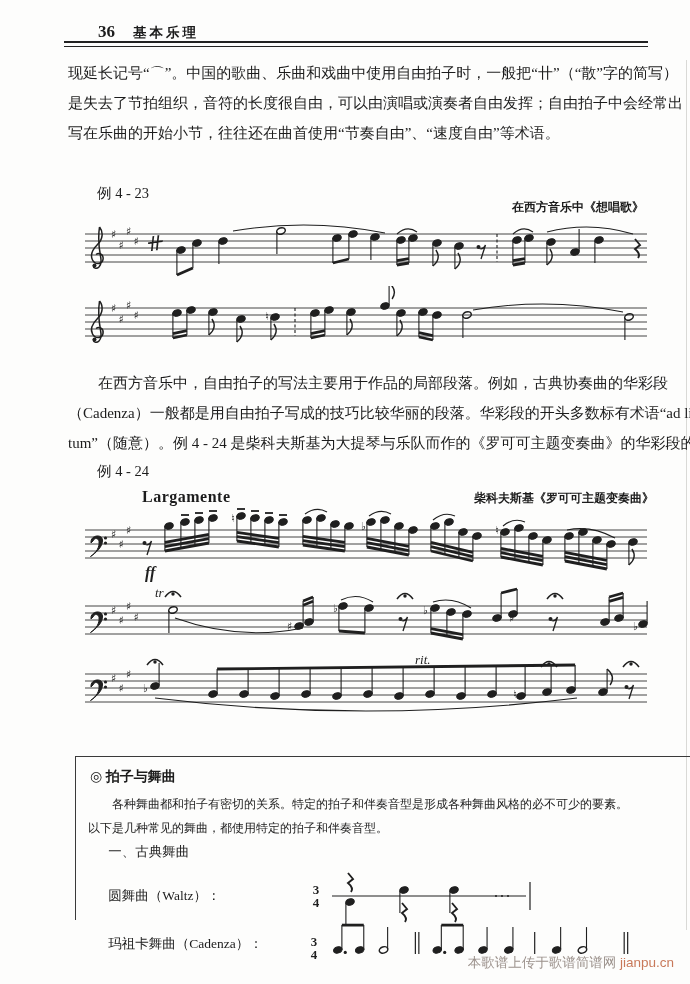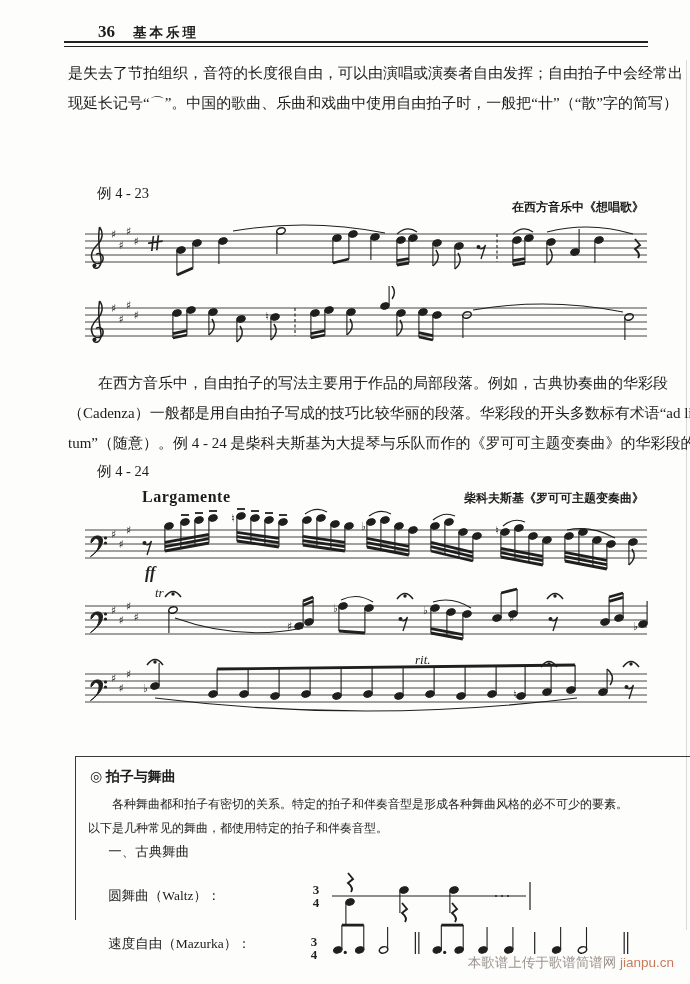--- a/index.html
+++ b/index.html
@@ -42,22 +42,23 @@
 <body>
 
 <div class="abs hdr">
   <span class="pagenum">36</span>
   <span class="booktitle">基本乐理</span>
 </div>
 <div class="abs rule"></div>
 <div class="abs edge-line"></div>
 
 <div class="abs para" style="top:58px;">
+  <div class="ln">现延长记号“⌒”。中国的歌曲、乐曲和戏曲中使用自由拍子时，一般把“卄”（“散”字的简写）</div>
   <div class="ln">是失去了节拍组织，音符的长度很自由，可以由演唱或演奏者自由发挥；自由拍子中会经常出</div>
-  <div class="ln">现延长记号“⌒”。中国的歌曲、乐曲和戏曲中使用自由拍子时，一般把“卄”（“散”字的简写）</div>
+  <div class="ln">写在乐曲的开始小节，往往还在曲首使用“节奏自由”、“速度自由”等术语。</div>
 </div>
 
 <div class="abs para ex-label indent" style="top:178px;">例 4 - 23</div>
 <div class="abs attr" style="right:46px;top:199px;">在西方音乐中《想唱歌》</div>
 
 <svg class="abs" style="left:85px;top:212px;" width="565" height="72" viewBox="0 0 565 72">
     <line x1="0" y1="22" x2="562" y2="22" stroke="#454545" stroke-width="1"></line>
     <line x1="0" y1="29" x2="562" y2="29" stroke="#454545" stroke-width="1"></line>
     <line x1="0" y1="36" x2="562" y2="36" stroke="#454545" stroke-width="1"></line>
     <line x1="0" y1="43" x2="562" y2="43" stroke="#454545" stroke-width="1"></line>
@@ -183,21 +184,21 @@
   </svg>
 
 <div class="abs para" style="top:368px;">
   <div class="ln indent">在西方音乐中，自由拍子的写法主要用于作品的局部段落。例如，古典协奏曲的华彩段</div>
   <div class="ln">（Cadenza）一般都是用自由拍子写成的技巧比较华丽的段落。华彩段的开头多数标有术语“ad libi-</div>
   <div class="ln">tum”（随意）。例 4 - 24 是柴科夫斯基为大提琴与乐队而作的《罗可可主题变奏曲》的华彩段的片段。</div>
 </div>
 
 <div class="abs para ex-label indent" style="top:456px;">例 4 - 24</div>
 <div class="abs tempo" style="left:142px;top:488px;">Largamente</div>
-<div class="abs attr" style="right:46px;top:490px;margin-left:16px;">柴科夫斯基《罗可可主题变奏曲》</div>
+<div class="abs attr" style="right:36px;top:490px;margin-left:16px;">柴科夫斯基《罗可可主题变奏曲》</div>
 
 <svg class="abs" style="left:85px;top:508px;" width="565" height="82" viewBox="0 0 565 82">
     <line x1="0" y1="22" x2="562" y2="22" stroke="#454545" stroke-width="1"></line>
     <line x1="0" y1="29" x2="562" y2="29" stroke="#454545" stroke-width="1"></line>
     <line x1="0" y1="36" x2="562" y2="36" stroke="#454545" stroke-width="1"></line>
     <line x1="0" y1="43" x2="562" y2="43" stroke="#454545" stroke-width="1"></line>
     <line x1="0" y1="50" x2="562" y2="50" stroke="#454545" stroke-width="1"></line>
     <g transform="translate(4,22)">
       <path d="M2,13 C1,5 13,3.5 13.5,10 C14,17 6,23.5 1.5,26.5 C8,22 10.5,17 10,11.5 C9.5,8 5.5,7.5 4.5,10.5 Z" fill="#1f1f1f" stroke="#1f1f1f" stroke-width="1"></path>
       <circle cx="16.5" cy="8" r="1.6" fill="#1f1f1f"></circle>
@@ -454,21 +455,21 @@
         <ellipse cx="150" cy="26" rx="4.4" ry="3.1" transform="rotate(-18 150 26)" fill="#1f1f1f" stroke="#1f1f1f" stroke-width="1"></ellipse>
         <line x1="145.9" y1="27" x2="145.9" y2="49" stroke="#1f1f1f" stroke-width="1.1"></line>
         <path d="M148,39 L153,45 L148,49 Q154,54 151,58" fill="none" stroke="#1f1f1f" stroke-width="1.9"></path>
         <circle cx="192" cy="32" r="1" fill="#1f1f1f"></circle>
         <circle cx="198" cy="32" r="1" fill="#1f1f1f"></circle>
         <circle cx="204" cy="32" r="1" fill="#1f1f1f"></circle>
         <line x1="226" y1="18" x2="226" y2="46" stroke="#1f1f1f" stroke-width="1.2"></line>
       </svg>
   </div>
   <div class="dance-row" style="margin-top:-8px;">
-    <span class="dance-label">速度自由（Mazurka）：</span>
+    <span class="dance-label">玛祖卡舞曲（Cadenza）：</span>
     <svg width="400" height="48" viewBox="0 0 400 48">
         <text x="10" y="26" font-size="13" font-weight="bold" text-anchor="middle" fill="#1f1f1f">3</text>
         <text x="10" y="39" font-size="13" font-weight="bold" text-anchor="middle" fill="#1f1f1f">4</text>
         <ellipse cx="34" cy="30" rx="4.4" ry="3.1" transform="rotate(-18 34 30)" fill="#1f1f1f" stroke="#1f1f1f" stroke-width="1"></ellipse>
         <line x1="38.1" y1="30" x2="38.1" y2="5" stroke="#1f1f1f" stroke-width="1.1"></line>
         <circle cx="41.5" cy="32.5" r="1.6" fill="#1f1f1f"></circle>
         <ellipse cx="56" cy="30" rx="4.4" ry="3.1" transform="rotate(-18 56 30)" fill="#1f1f1f" stroke="#1f1f1f" stroke-width="1"></ellipse>
         <line x1="60.1" y1="30" x2="60.1" y2="5" stroke="#1f1f1f" stroke-width="1.1"></line>
         <line x1="38.1" y1="5" x2="60.1" y2="5" stroke="#1f1f1f" stroke-width="2.8"></line>
         <ellipse cx="80" cy="30" rx="4.4" ry="3.1" transform="rotate(-18 80 30)" fill="none" stroke="#1f1f1f" stroke-width="1.5"></ellipse>

